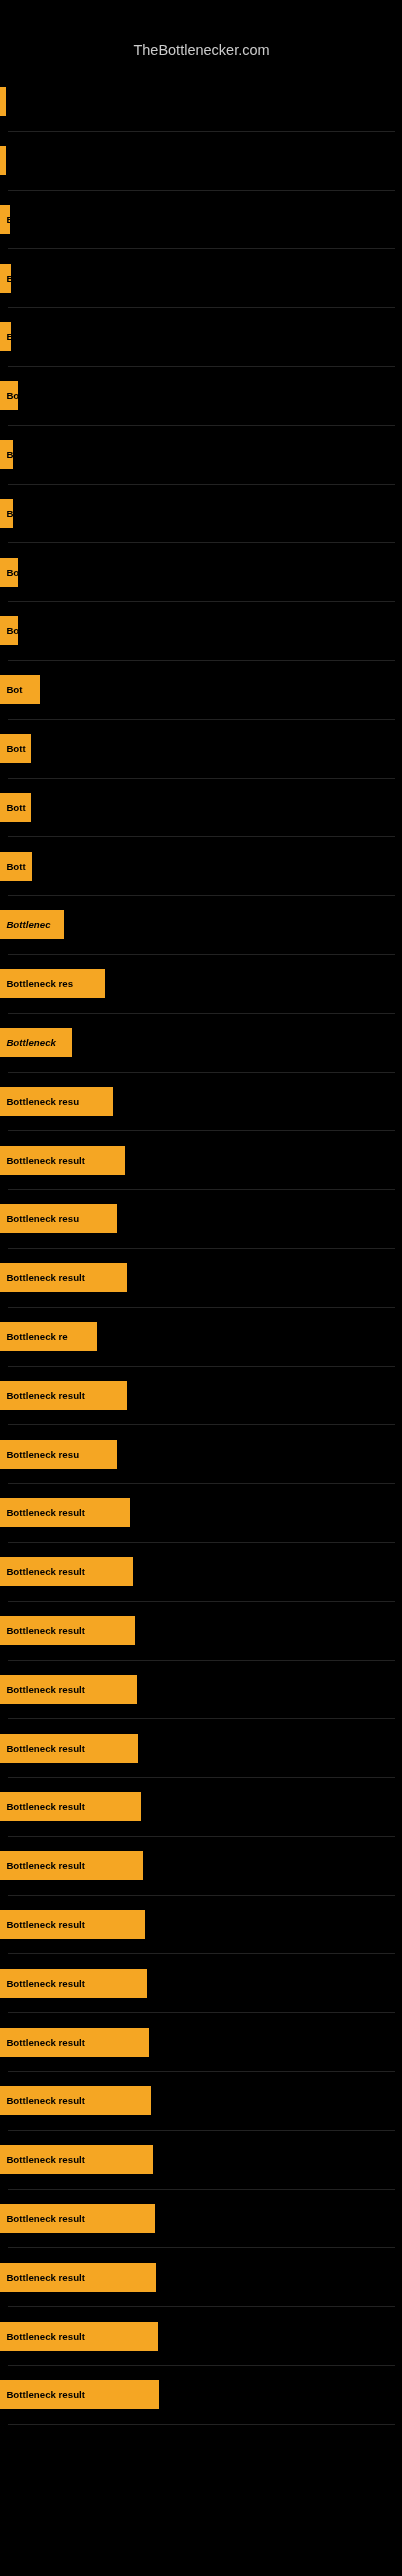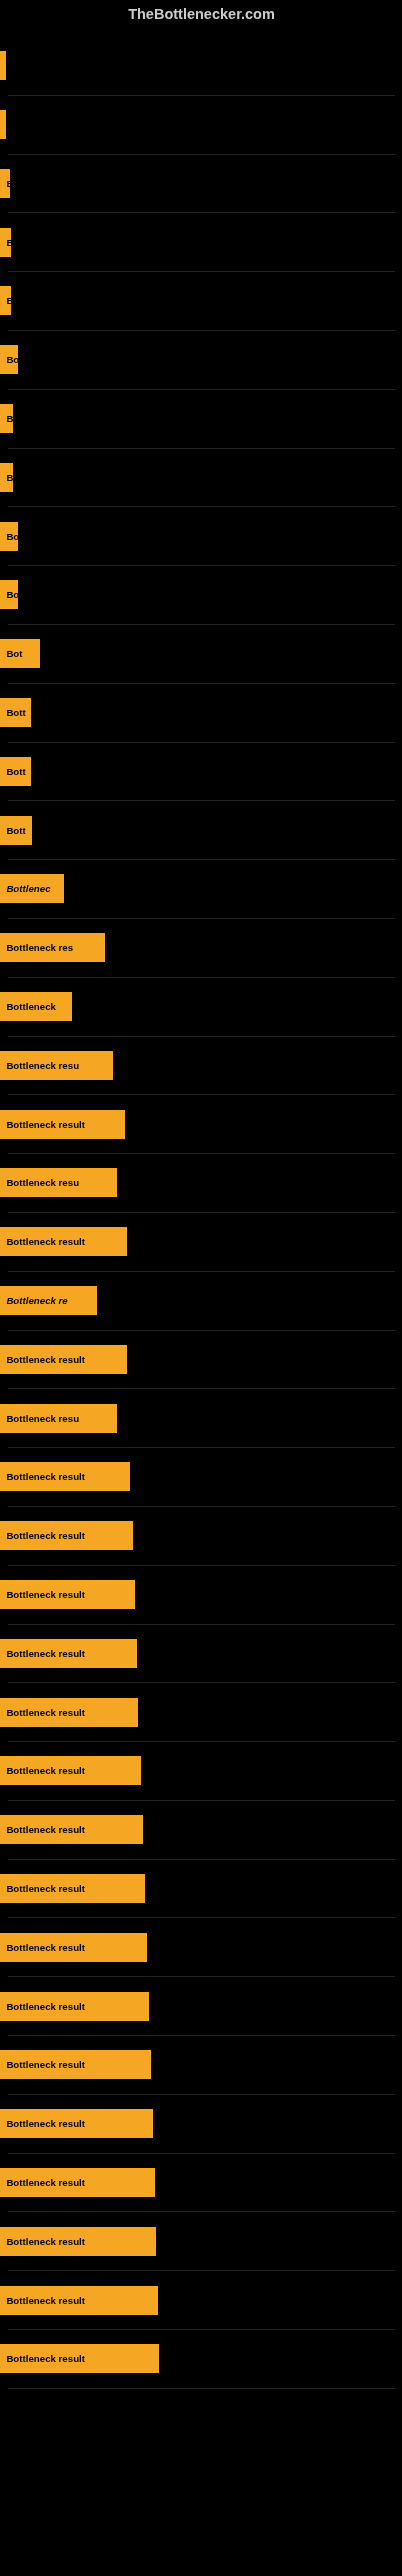--- a/index.html
+++ b/index.html
@@ -14,21 +14,22 @@
       min-height: 2576px;
       font-family: Arial, sans-serif;
       position: relative;
     }
 
     .site-title {
       color: #cccccc;
       font-size: 14.5px;
       text-align: center;
       padding: 6.4px 0;
-      font-weight: bold;
+      font-weight: normal;
+      margin-top: 36px;
     }
 
     .bars-container {
       display: flex;
       flex-direction: column;
       padding: 8px 0;
       gap: 0px;
     }
 
     .bar-row {
@@ -153,21 +154,21 @@
         </div>
       </div>
       <div class="divider"></div>
       <div class="bar-row">
         <div class="bar-fill" style="width: 105px; min-width: 105px;">
           <span class="bar-text">Bottleneck res</span>
         </div>
       </div>
       <div class="divider"></div>
       <div class="bar-row">
-        <div class="bar-fill" style="width: 72px; min-width: 72px;">
+        <div class="bar-fill" style="width: 72px; min-width: 72px; font-style: italic;">
           <span class="bar-text">Bottleneck</span>
         </div>
       </div>
       <div class="divider"></div>
       <div class="bar-row">
         <div class="bar-fill" style="width: 113px; min-width: 113px;">
           <span class="bar-text">Bottleneck resu</span>
         </div>
       </div>
       <div class="divider"></div>
@@ -183,21 +184,21 @@
         </div>
       </div>
       <div class="divider"></div>
       <div class="bar-row">
         <div class="bar-fill" style="width: 127px; min-width: 127px;">
           <span class="bar-text">Bottleneck result</span>
         </div>
       </div>
       <div class="divider"></div>
       <div class="bar-row">
-        <div class="bar-fill" style="width: 97px; min-width: 97px; font-style: italic;">
+        <div class="bar-fill" style="width: 97px; min-width: 97px;">
           <span class="bar-text">Bottleneck re</span>
         </div>
       </div>
       <div class="divider"></div>
       <div class="bar-row">
         <div class="bar-fill" style="width: 127px; min-width: 127px;">
           <span class="bar-text">Bottleneck result</span>
         </div>
       </div>
       <div class="divider"></div>

